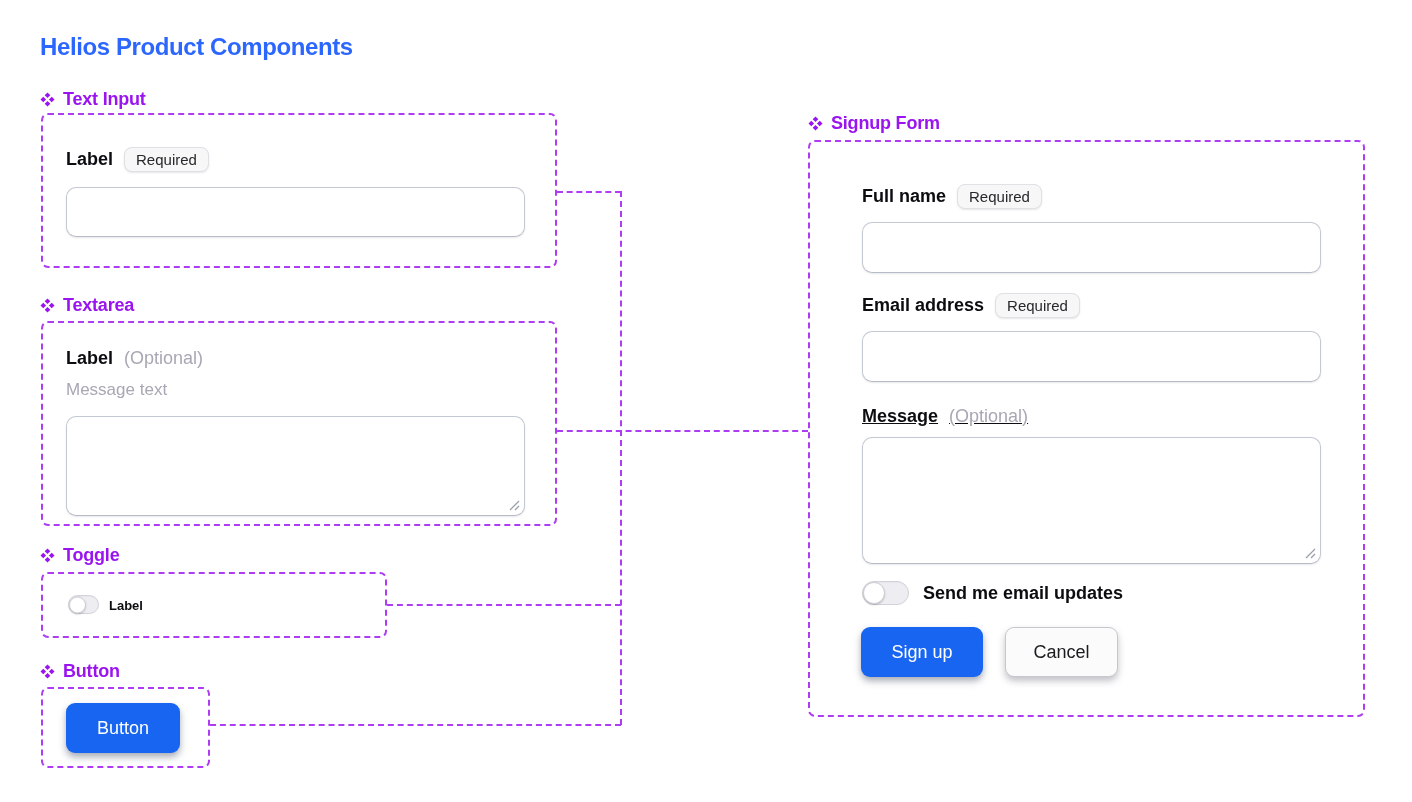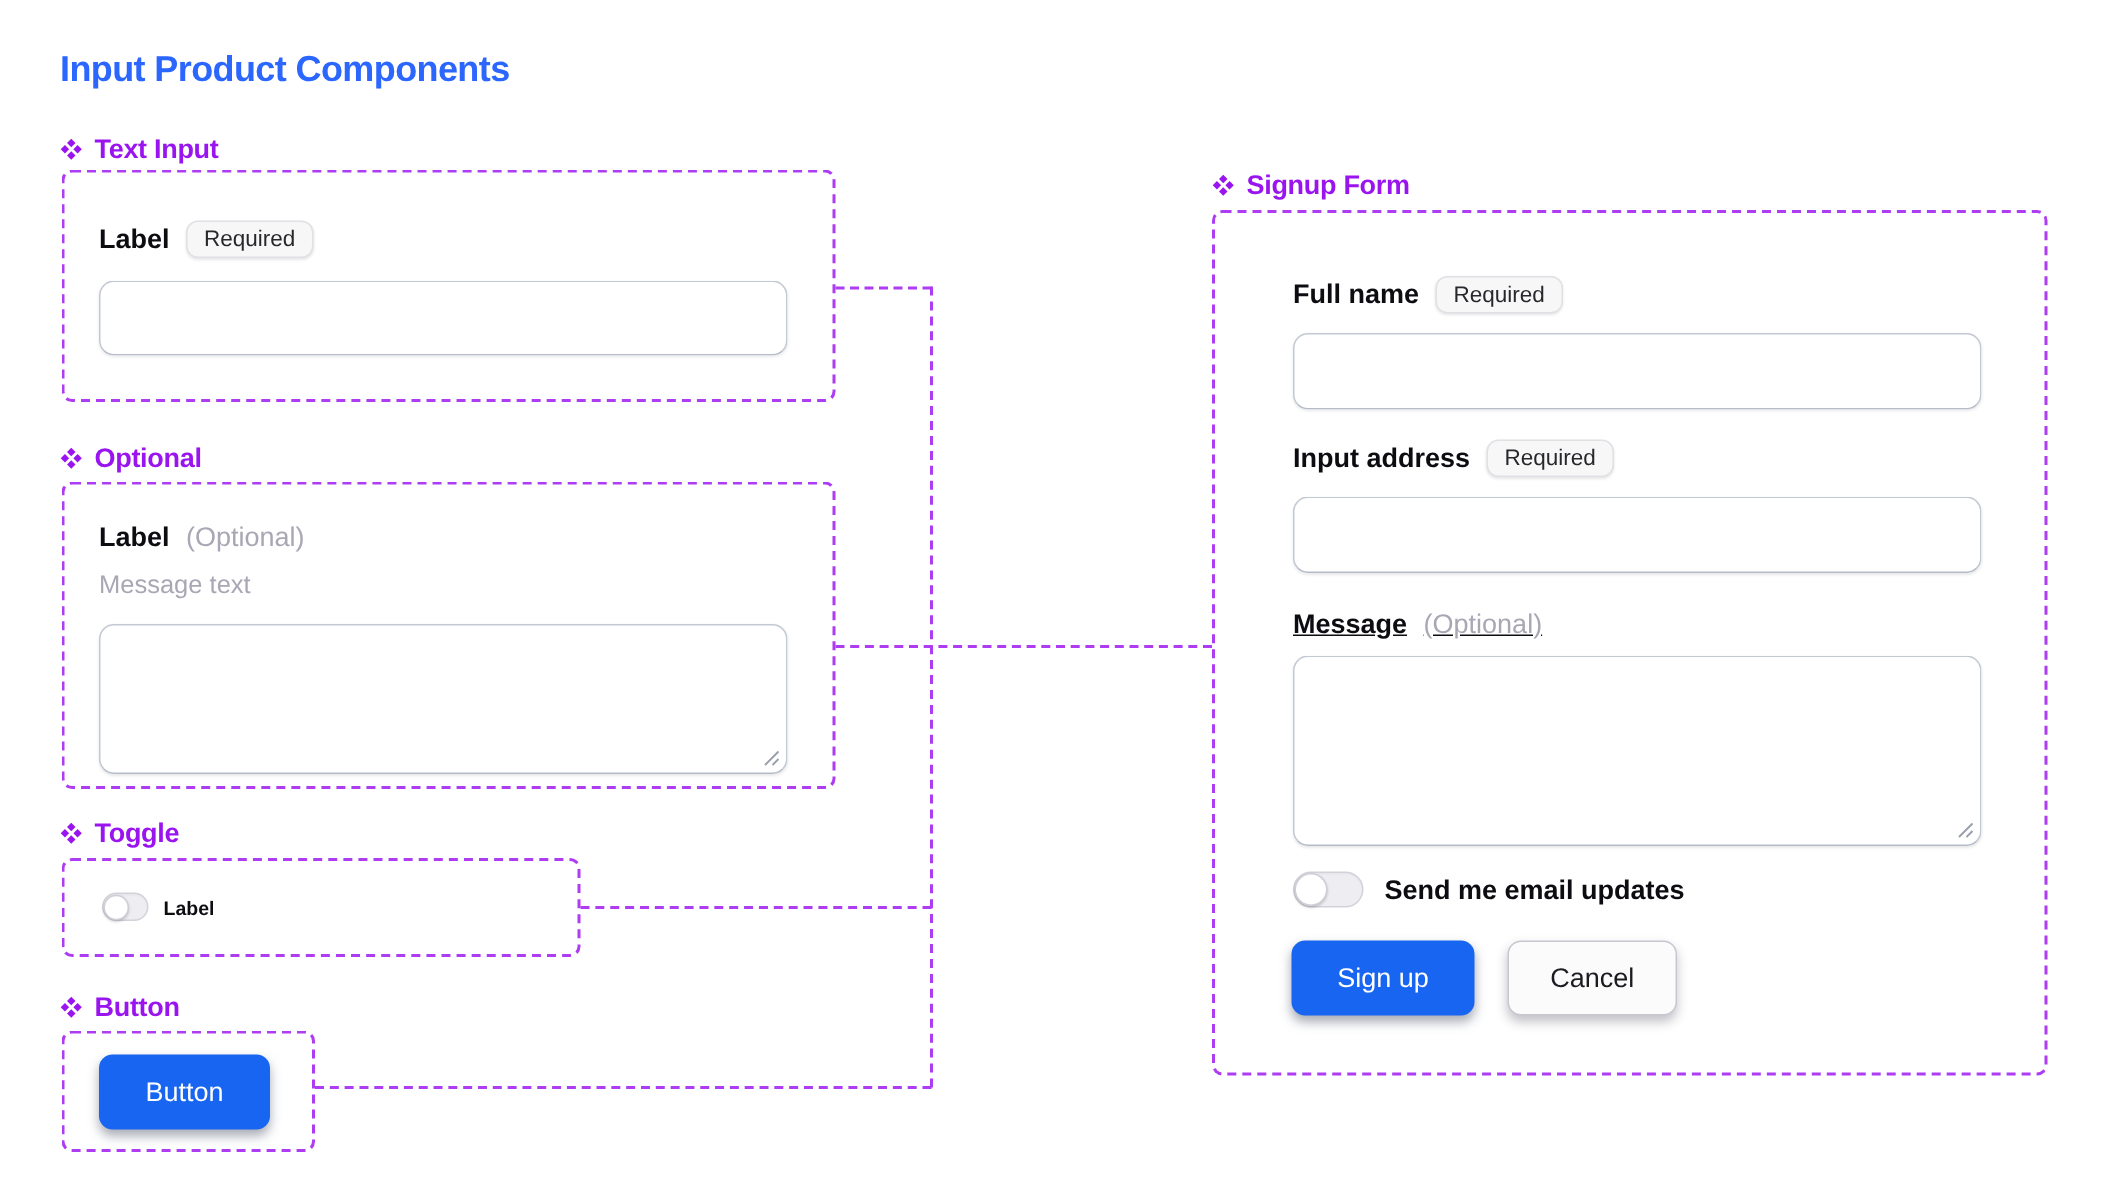--- a/index.html
+++ b/index.html
@@ -170,21 +170,21 @@
     font-weight:400;
     border:1.5px solid #c7c7cf;
     box-shadow:0 4px 7px rgba(120,120,134,0.45);
   }
 </style>
 </head>
 <body>
 
 <div class="canvas">
 
-  <div class="page-title title-blue" style="left:40px;top:33px;">Input Product Components</div>
+  <div class="page-title title-blue" style="left:40px;top:33px;">Helios Product Components</div>
 
   <div class="h-line" style="left:557px;top:191px;width:64px;"></div>
   <div class="v-line" style="left:620px;top:191px;height:534px;"></div>
   <div class="h-line" style="left:557px;top:430px;width:251px;"></div>
   <div class="h-line" style="left:387px;top:604px;width:234px;"></div>
   <div class="h-line" style="left:210px;top:724px;width:411px;"></div>
 
   <div class="section-header" style="left:40px;top:89px;text-align:right;">
     <span class="comp-icon">
       <svg viewBox="0 0 16 16">
@@ -205,21 +205,21 @@
 
   <div class="section-header" style="left:40px;top:295px;">
     <span class="comp-icon">
       <svg viewBox="0 0 16 16">
           <path d="M8 .5 L11 3.5 L8 6.5 L5 3.5 Z"></path>
           <path d="M8 9.5 L11 12.5 L8 15.5 L5 12.5 Z"></path>
           <path d="M.5 8 L3.5 5 L6.5 8 L3.5 11 Z"></path>
           <path d="M9.5 8 L12.5 5 L15.5 8 L12.5 11 Z"></path>
         </svg>
     </span>
-    <span>Optional</span>
+    <span>Textarea</span>
   </div>
   <div class="dashed-box" style="left:41px;top:321px;width:516px;height:205px;"></div>
   <div class="label-row" style="left:66px;top:344px;">
     <span class="lbl">Label</span>
     <span class="lbl muted">(Optional)</span>
   </div>
   <div class="helper-text" style="left:66px;top:380px;">Message text</div>
   <div class="textarea-wrap" style="left:66px;top:416px;width:459px;height:100px;">
     <textarea placeholder="" style=""></textarea>
     <span class="resize-glyph">
@@ -275,21 +275,21 @@
   </div>
   <div class="dashed-box" style="left:808px;top:140px;width:557px;height:577px;"></div>
 
   <div class="label-row" style="left:862px;top:182px;justify-content:center;">
     <span class="lbl">Full name</span>
     <span class="badge">Required</span>
   </div>
   <input class="text-field" style="left: 862px; top: 222px; width: 459px; height: 51px;" placeholder="">
 
   <div class="label-row" style="left:862px;top:291px;">
-    <span class="lbl">Input address</span>
+    <span class="lbl">Email address</span>
     <span class="badge">Required</span>
   </div>
   <input class="text-field" style="left: 862px; top: 331px; width: 459px; height: 51px;" placeholder="">
 
   <div class="label-row" style="left:862px;top:402px;text-decoration:underline;">
     <span class="lbl">Message</span>
     <span class="lbl muted">(Optional)</span>
   </div>
   <div class="textarea-wrap" style="left:862px;top:437px;width:459px;height:127px;">
     <textarea placeholder="" style=""></textarea>

